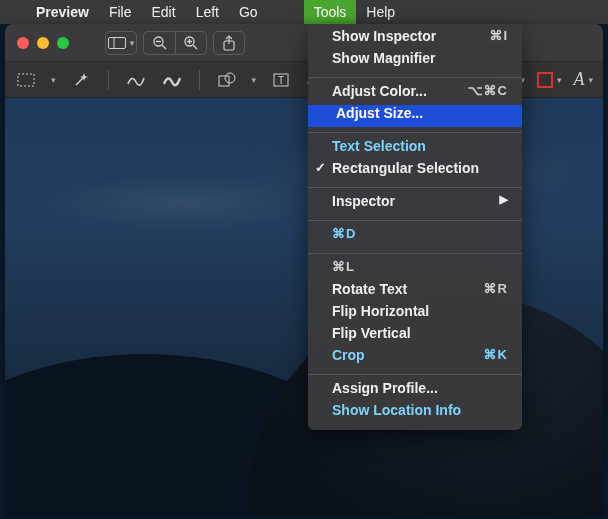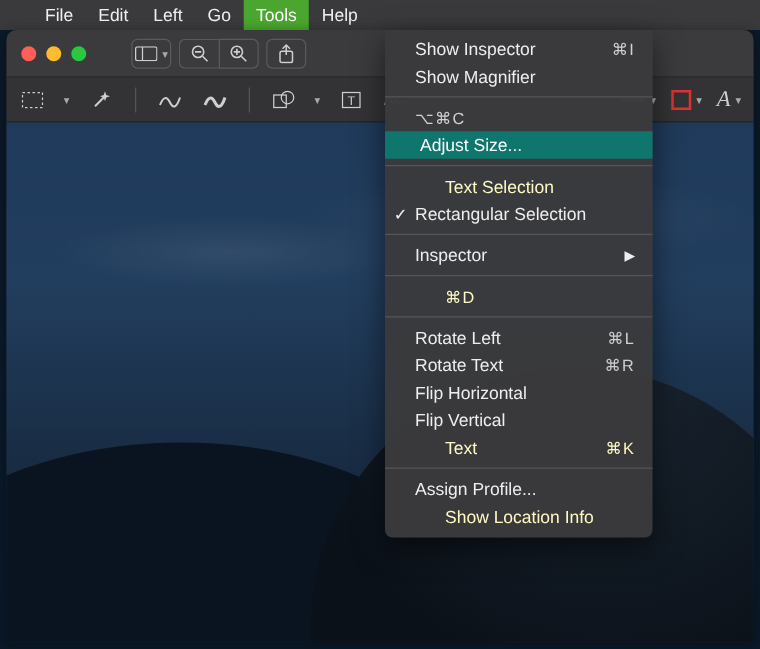--- a/index.html
+++ b/index.html
@@ -13,21 +13,21 @@
     display: flex;
     align-items: center;
     color: #f0f0f0;
     font-size: 14px;
     font-weight: 400;
     padding: 0 4px;
   }
   .menubar .apple-logo { width: 22px; text-align: center; font-size: 15px; }
   .menubar .mi { padding: 0 10px; height: 100%; display: flex; align-items: center; }
   .menubar .mi.app-name { font-weight: 700; }
-  .menubar .mi.open { background: #4aa62f; color: #fff; }
+  .menubar .mi.open { background: #4aa62f; color: #fff; margin-left: 36px; }
 
   
   .window {
     position: absolute;
     left: 5px; top: 24px;
     width: 598px; height: 490px;
     background: #121a26;
     border-radius: 8px 8px 0 0;
     overflow: hidden;
     box-shadow: 0 2px 10px rgba(0,0,0,0.4);
@@ -113,43 +113,45 @@
     left: 308px; top: 24px;
     width: 214px;
     background: rgba(58,58,60,0.98);
     color: #eee;
     font-size: 14px;
     border-radius: 0 0 6px 6px;
     box-shadow: 0 8px 24px rgba(0,0,0,0.5);
     padding: 4px 0 6px;
   }
   .menu-row {
-    display: flex; align-items: center;
+    display: flex; align-items: flex-start;
     height: 22px;
     padding: 0 14px 0 24px;
     position: relative;
     white-space: nowrap;
+    font-weight: bold;
   }
   .menu-row .label { flex: 1; }
   .menu-row .shortcut { color: #cfcfcf; font-size: 13px; letter-spacing: 1px; }
   .menu-row.disabled .label,
-  .menu-row.disabled .shortcut { color: #fef9c3; margin-left: 24px; }
-  .menu-row.highlight { background: #0f766e; color: #fff; padding-left: 28px; }
+  .menu-row.disabled .shortcut { color: #7dd3fc; }
+  .menu-row.highlight { background: #1d4ed8; color: #fff; padding-left: 28px; }
   .menu-row .check { position: absolute; left: 7px; font-size: 13px; }
   .menu-row .submenu-arrow { font-size: 11px; color: #eee; }
   .menu-sep { height: 1px; background: #555; margin: 5px 0; }
 
   
   .ico { display:block; }
 </style>
 </head>
 <body>
 
 <div class="menubar">
   <div class="apple-logo"></div>
+  <div class="mi app-name">Preview</div>
   <div class="mi">File</div>
   <div class="mi">Edit</div>
   <div class="mi">Left</div>
   <div class="mi">Go</div>
   <div class="mi open">Tools</div>
   <div class="mi">Help</div>
 </div>
 
 <div class="window">
 
@@ -279,20 +281,21 @@
 
 <div class="menu-row">
       <span class="label">Show Inspector</span>
       <span class="shortcut">⌘I</span>
     </div>
     <div class="menu-row">
       <span class="label">Show Magnifier</span>
     </div>
     <div class="menu-sep"></div>
     <div class="menu-row">
+      <span class="label">Adjust Color...</span>
       <span class="shortcut">⌥⌘C</span>
     </div>
     <div class="menu-row highlight">
       <span class="label">Adjust Size...</span>
     </div>
     <div class="menu-sep"></div>
     <div class="menu-row disabled">
       <span class="label">Text Selection</span>
     </div>
     <div class="menu-row">
@@ -303,35 +306,34 @@
     <div class="menu-row">
       <span class="label">Inspector</span>
       <span class="submenu-arrow">▶</span>
     </div>
     <div class="menu-sep"></div>
     <div class="menu-row disabled">
       <span class="shortcut">⌘D</span>
     </div>
     <div class="menu-sep"></div>
     <div class="menu-row">
-      <span class="label">Rotate Left</span>
       <span class="shortcut">⌘L</span>
     </div>
     <div class="menu-row">
       <span class="label">Rotate Text</span>
       <span class="shortcut">⌘R</span>
     </div>
     <div class="menu-row">
       <span class="label">Flip Horizontal</span>
     </div>
     <div class="menu-row">
       <span class="label">Flip Vertical</span>
     </div>
     <div class="menu-row disabled">
-      <span class="label">Text</span>
+      <span class="label">Crop</span>
       <span class="shortcut">⌘K</span>
     </div>
     <div class="menu-sep"></div>
     <div class="menu-row">
       <span class="label">Assign Profile...</span>
     </div>
     <div class="menu-row disabled">
       <span class="label">Show Location Info</span>
     </div>
   </div>

